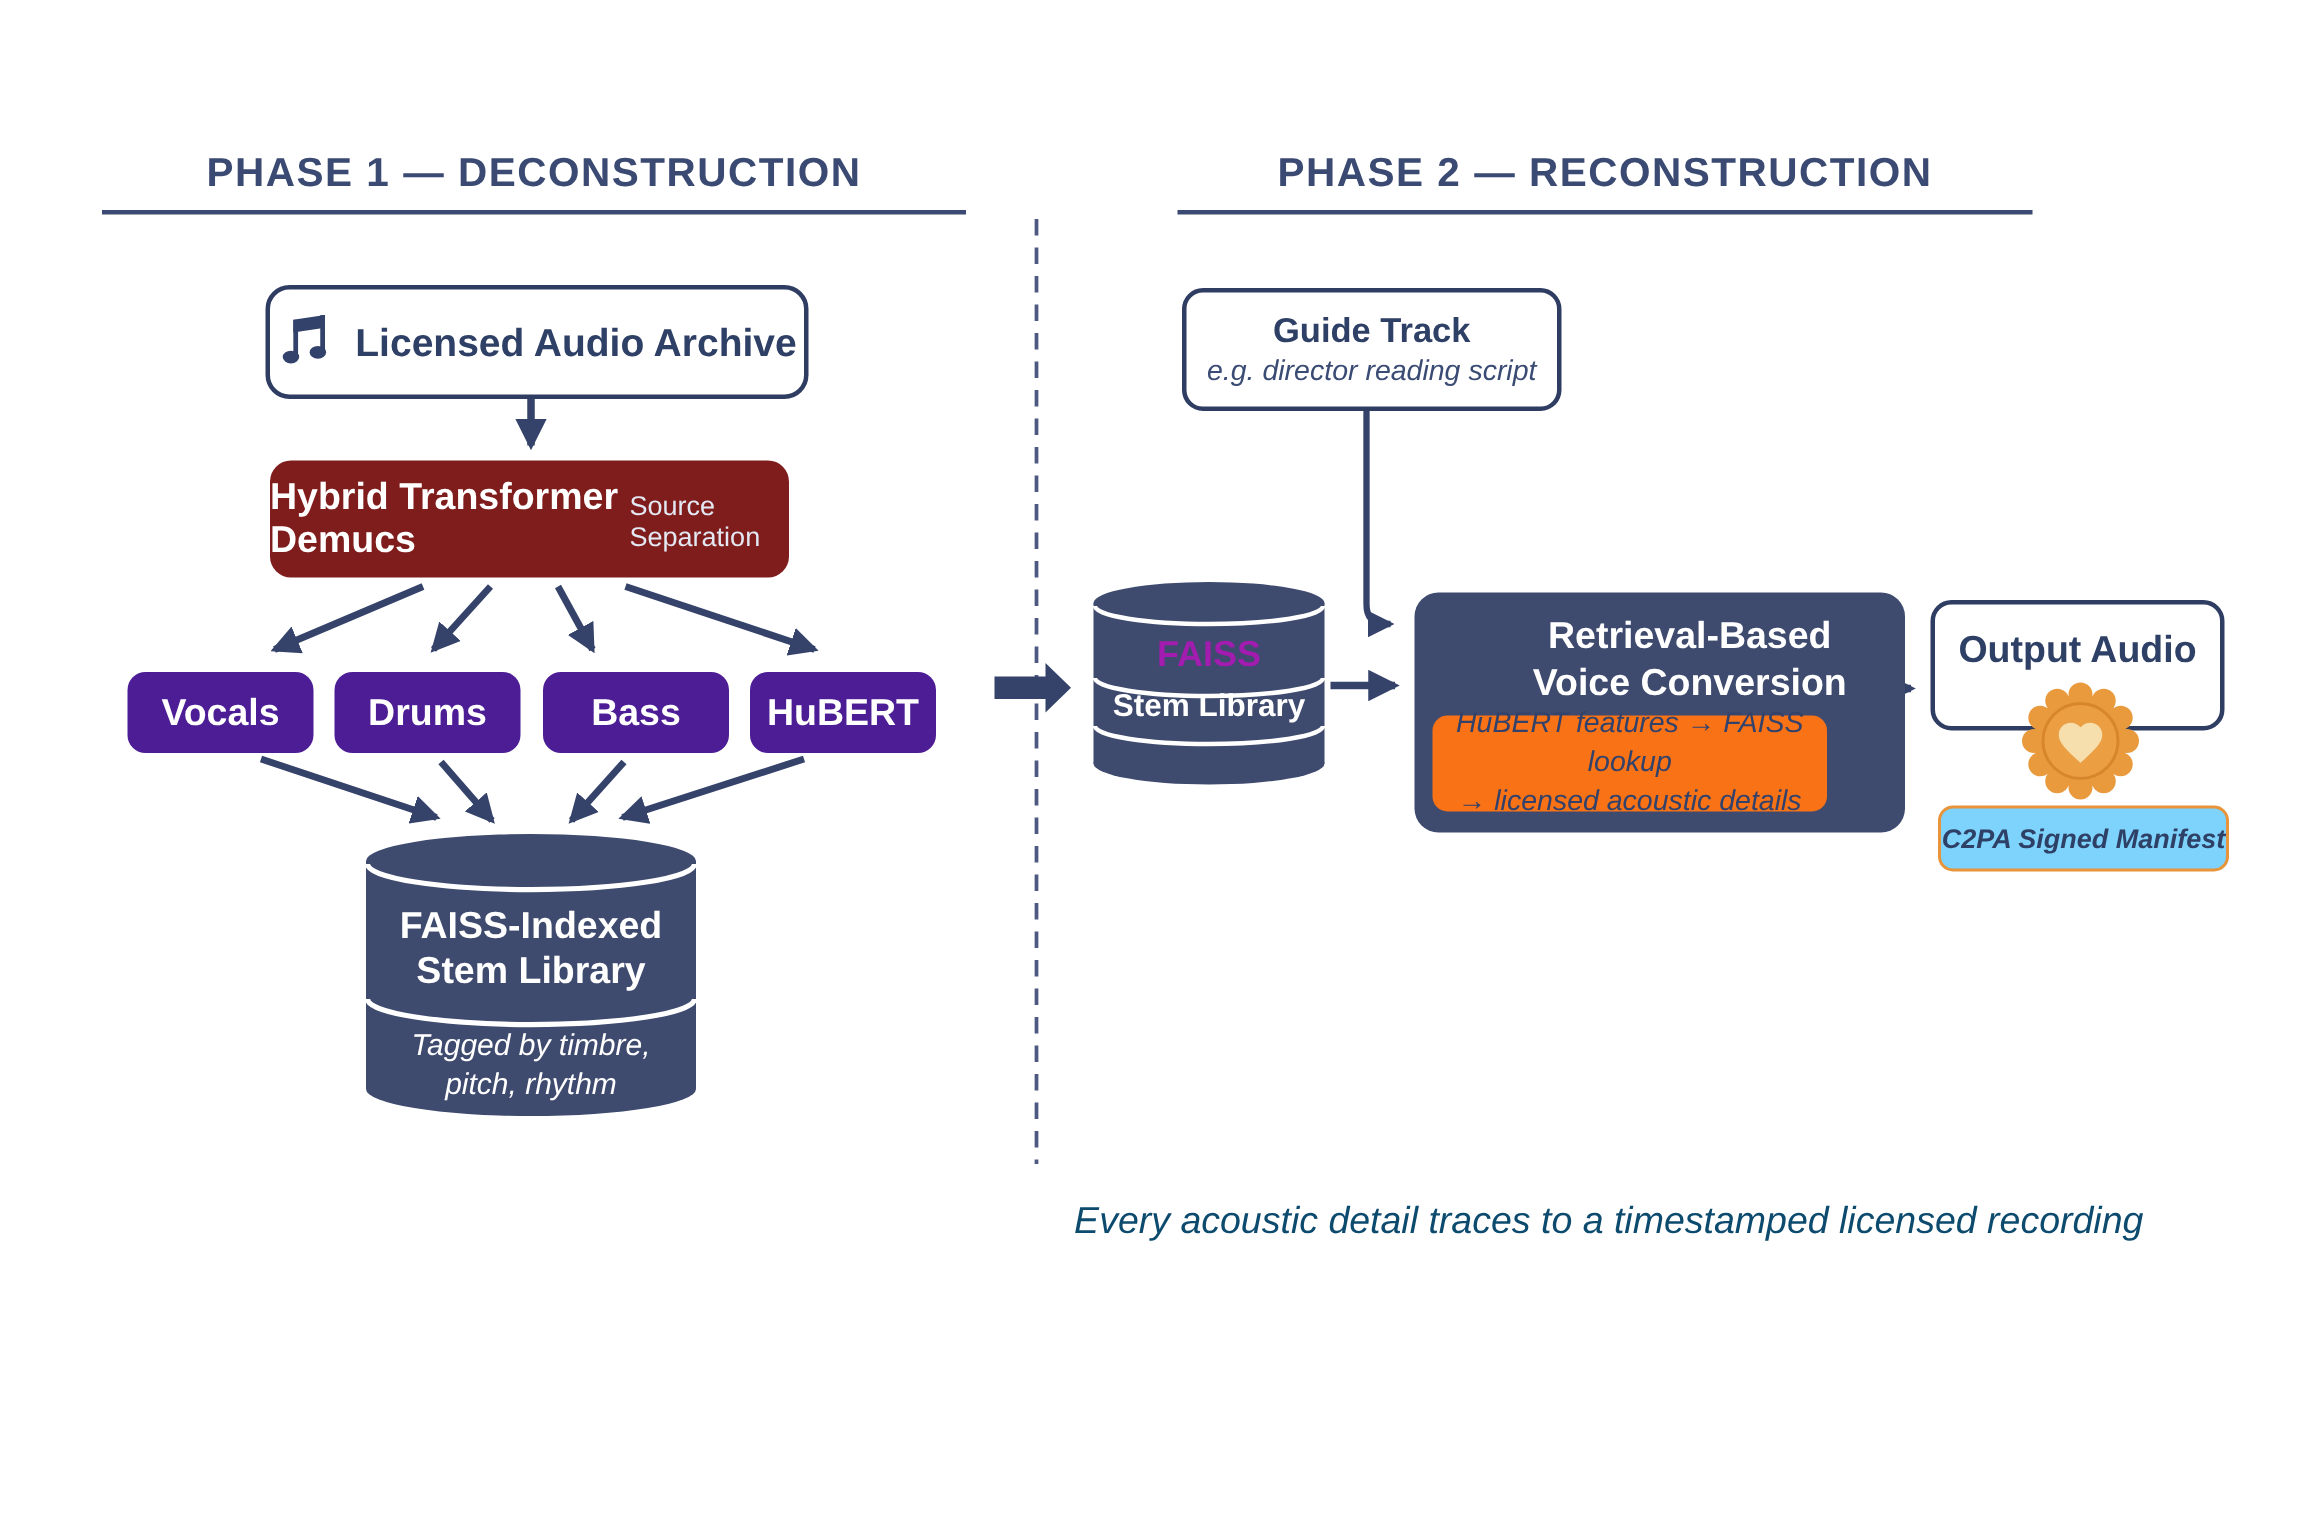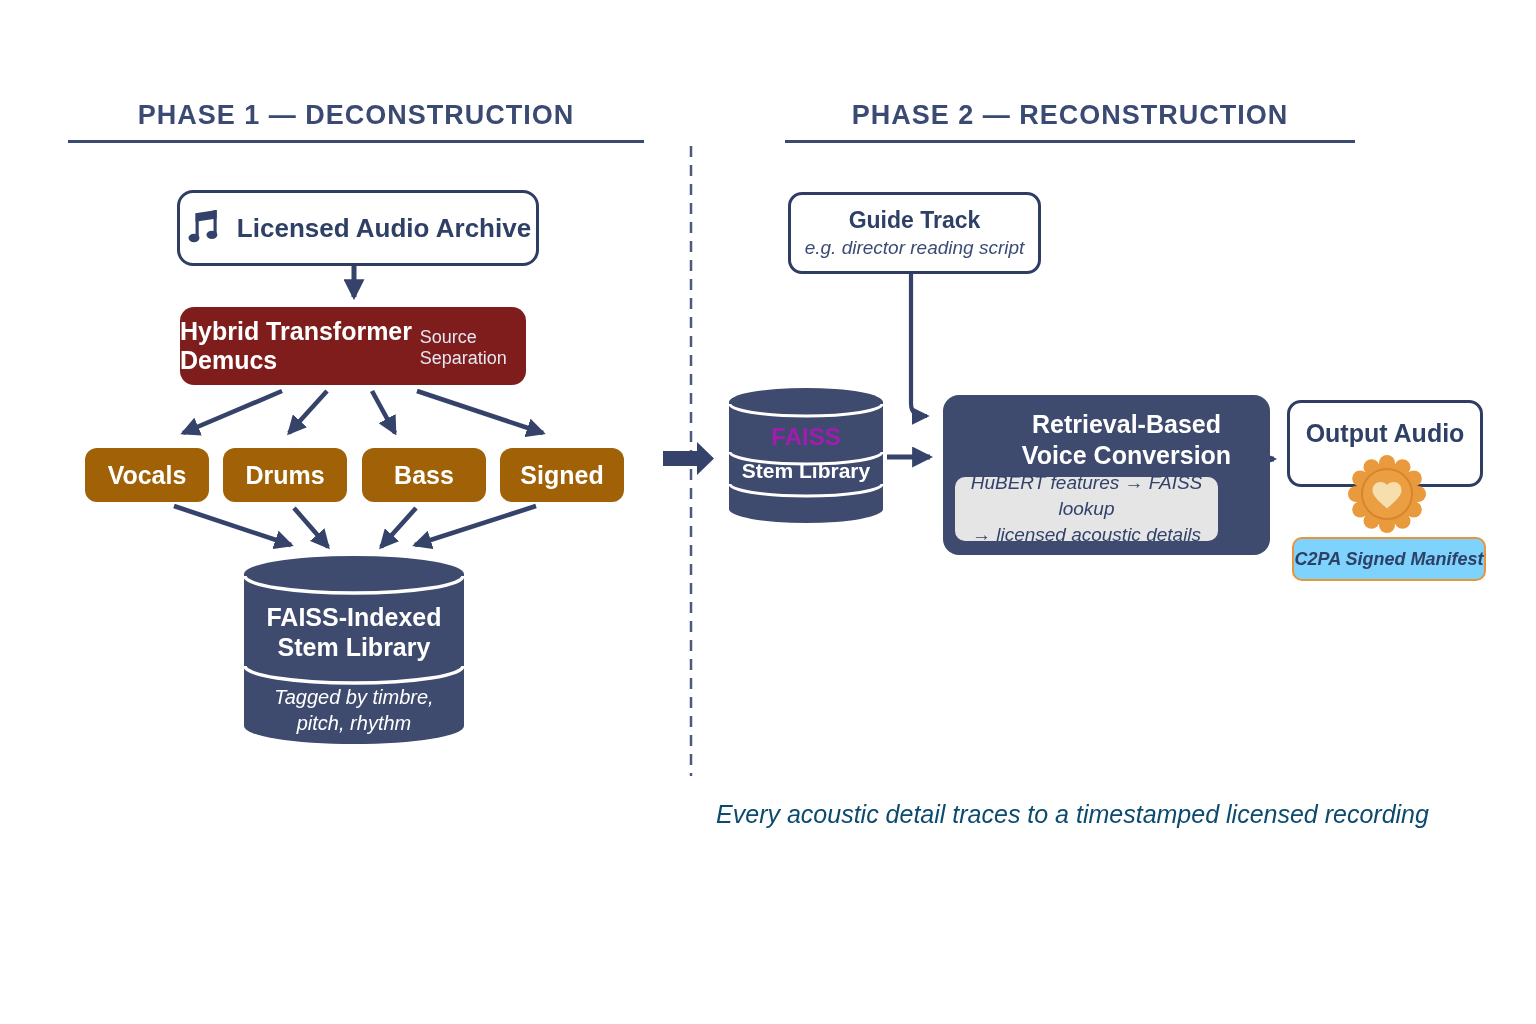--- a/index.html
+++ b/index.html
@@ -16,21 +16,21 @@
   .phase-rule{height:3px;background:#3A4A72;}
   .outline-box{
     background:#fff;border:3px solid #2F3D63;border-radius:16px;
     display:flex;align-items:center;justify-content:center;
   }
   .navy-box{
     background:#7f1d1d;border-radius:14px;color:#fff;
     display:flex;flex-direction:row;align-items:center;justify-content:flex-end;
   }
   .stem-box{
-    background:#a16207;border-radius:12px;color:#fff;font-weight:bold;font-size:25px;
+    background:#4c1d95;border-radius:12px;color:#fff;font-weight:bold;font-size:25px;
     display:flex;align-items:center;justify-content:center;
   }
   .cyl-title{font-weight:bold;color:#fff;font-size:25px;line-height:30px;text-align:center;}
   .cyl-tag{font-style:italic;color:#fff;font-size:20px;line-height:26px;text-align:center;}
   .svg-layer{position:absolute;left:0;top:0;pointer-events:none;}
 </style>
 </head>
 <body>
 
 <div id="canvas">
@@ -110,21 +110,21 @@
   <div class="abs stem-box" style="left:85px;top:448px;width:124px;height:54px;">
     <span>Vocals</span>
   </div>
   <div class="abs stem-box" style="left:223px;top:448px;width:124px;height:54px;">
     <span>Drums</span>
   </div>
   <div class="abs stem-box" style="left:362px;top:448px;width:124px;height:54px;">
     <span>Bass</span>
   </div>
   <div class="abs stem-box" style="left:500px;top:448px;width:124px;height:54px;">
-    <span>Signed</span>
+    <span>HuBERT</span>
   </div>
 
   <div class="abs cyl-title preline" style="left:244px;top:602px;width:220px;">FAISS-Indexed
 Stem Library</div>
   <div class="abs cyl-tag preline" style="left:244px;top:684px;width:220px;">Tagged by timbre,
 pitch, rhythm</div>
 
   <div class="abs phase-title" style="left:785px;top:100px;width:570px;">PHASE 2 — RECONSTRUCTION</div>
   <div class="abs phase-rule" style="left:785px;top:140px;width:570px;"></div>
 
@@ -132,21 +132,21 @@
     <div style="font-size:23px;font-weight:bold;color:#2F4066;">Guide Track</div>
     <div style="font-size:19px;font-style:italic;color:#3A4B74;margin-top:3px;">e.g. director reading script</div>
   </div>
 
   <div class="abs" style="left:729px;top:423px;width:154px;text-align:center;font-size:24px;font-weight:bold;color:#a21caf;">FAISS</div>
   <div class="abs" style="left:729px;top:459px;width:154px;text-align:center;font-size:21px;font-weight:bold;color:#fff;">Stem Library</div>
 
   <div class="abs" style="left:943px;top:395px;width:287px;height:160px;background:#3E4A6E;border-radius:16px;padding-left:40px;">
     <div class="preline" style="margin-top:14px;text-align:center;font-size:25px;line-height:31px;font-weight:bold;color:#fff;">Retrieval-Based
 Voice Conversion</div>
-    <div class="abs" style="left:12px;top:82px;width:263px;height:64px;background:#e5e5e5;border-radius:10px;
+    <div class="abs" style="left:12px;top:82px;width:263px;height:64px;background:#f97316;border-radius:10px;
                 display:flex;align-items:center;justify-content:center;">
       <div class="preline" style="text-align:center;font-size:19px;line-height:26px;font-style:italic;color:#32426B;">HuBERT features → FAISS lookup
 → licensed acoustic details</div>
     </div>
   </div>
 
   <div class="abs outline-box" style="left:1287px;top:400px;width:190px;height:81px;align-items:flex-start;border-radius:14px;">
     <span style="margin-top:16px;font-size:25px;font-weight:bold;color:#2F4066;">Output Audio</span>
   </div>
 

